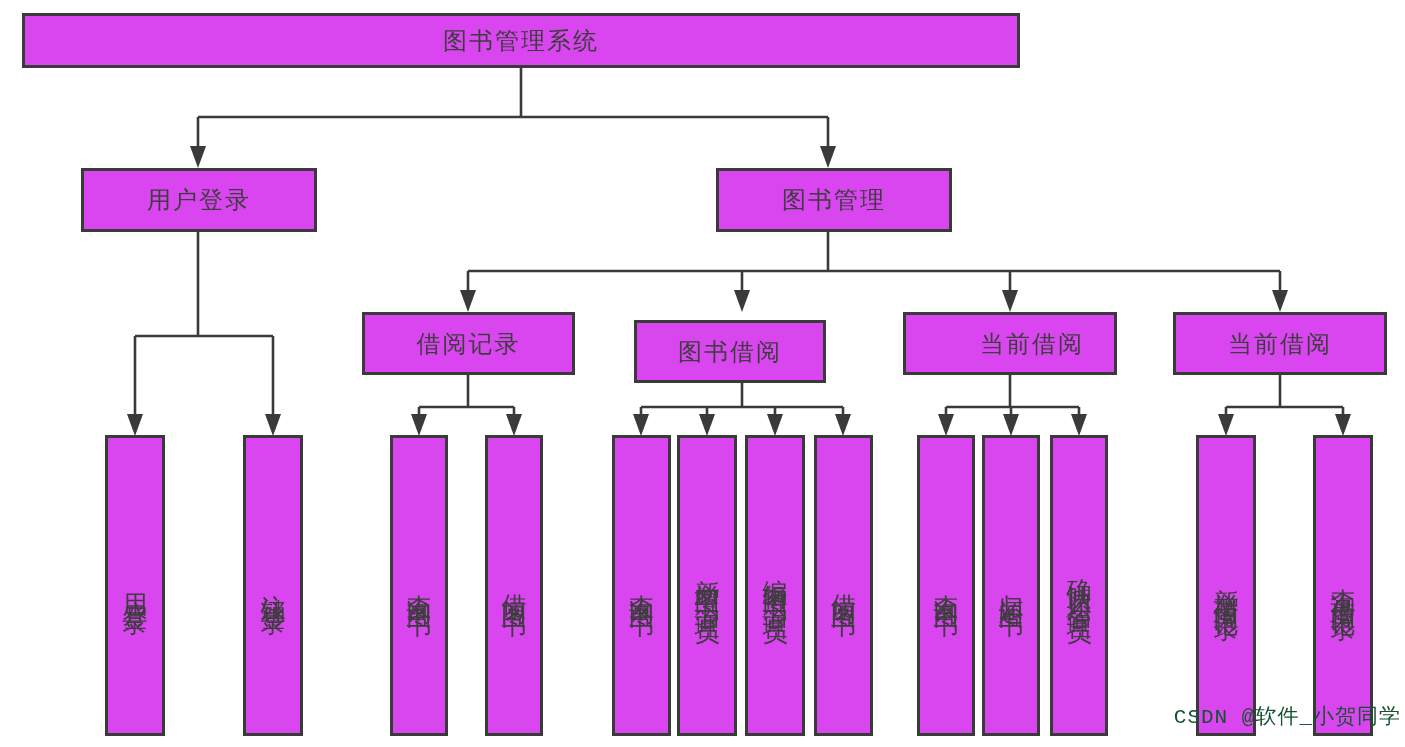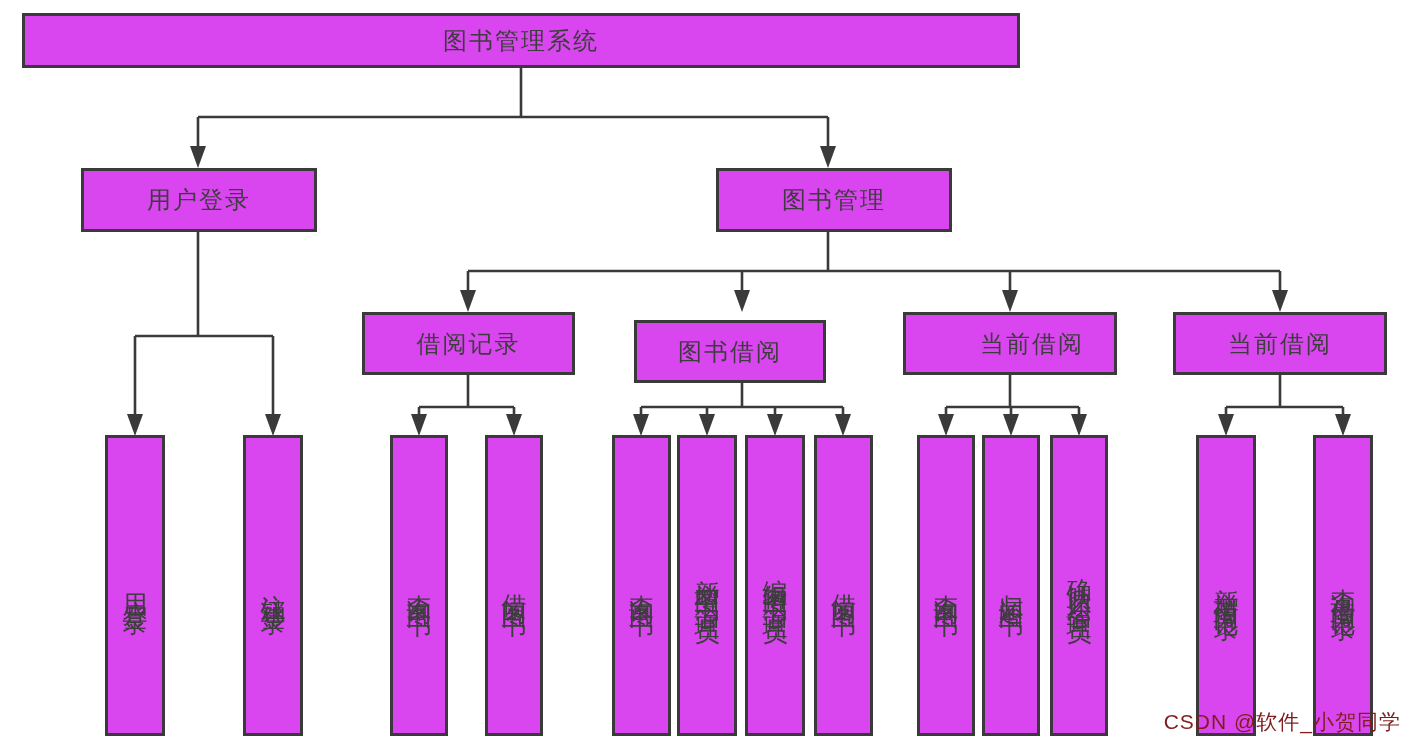--- a/index.html
+++ b/index.html
@@ -65,26 +65,27 @@
   .l7  { left: 745px;  width: 60px; }
   .l8  { left: 814px;  width: 59px; }
   .l9  { left: 917px;  width: 58px; }
   .l10 { left: 982px;  width: 58px; }
   .l11 { left: 1050px; width: 58px; }
   .l12 { left: 1196px; width: 60px; }
   .l13 { left: 1313px; width: 60px; }
   #watermark {
     position: absolute;
     right: 4px;
-    bottom: 11px;
+    bottom: 17px;
     font-size: 21px;
-    color: #7f1d1d;
+    color: #14532d;
     letter-spacing: 1px;
     z-index: 3;
     white-space: nowrap;
+    font-family: Liberation Mono, monospace;
   }
 </style>
 </head>
 <body>
 
 <div id="canvas">
 
   <svg id="wires" viewBox="0 0 1405 747" xmlns="http://www.w3.org/2000/svg">
     <defs>
       <polygon id="arw" points="-8,-22 8,-22 0,0"></polygon>

